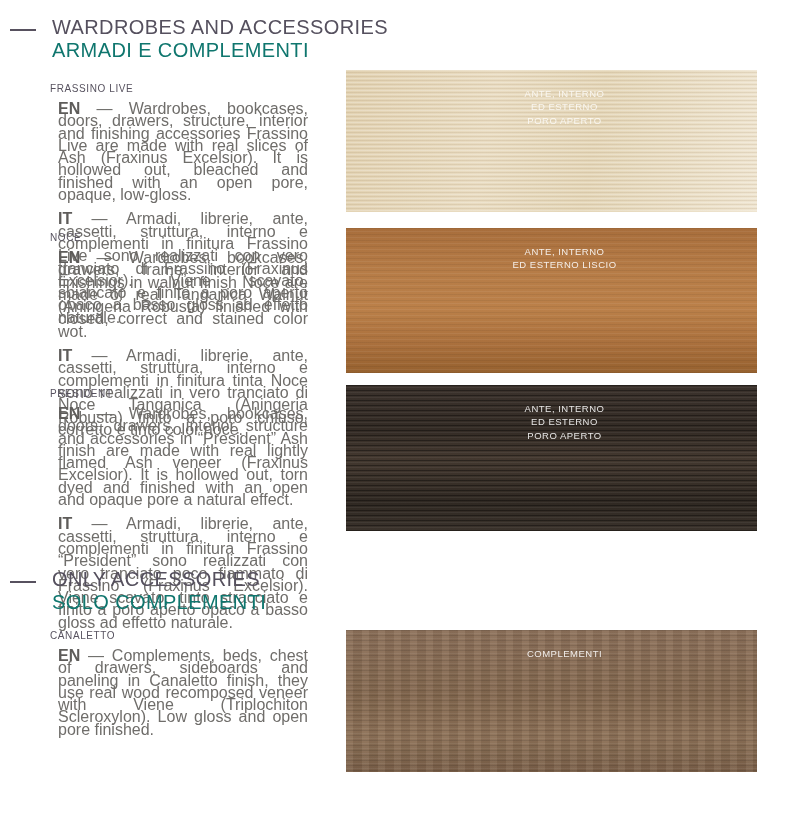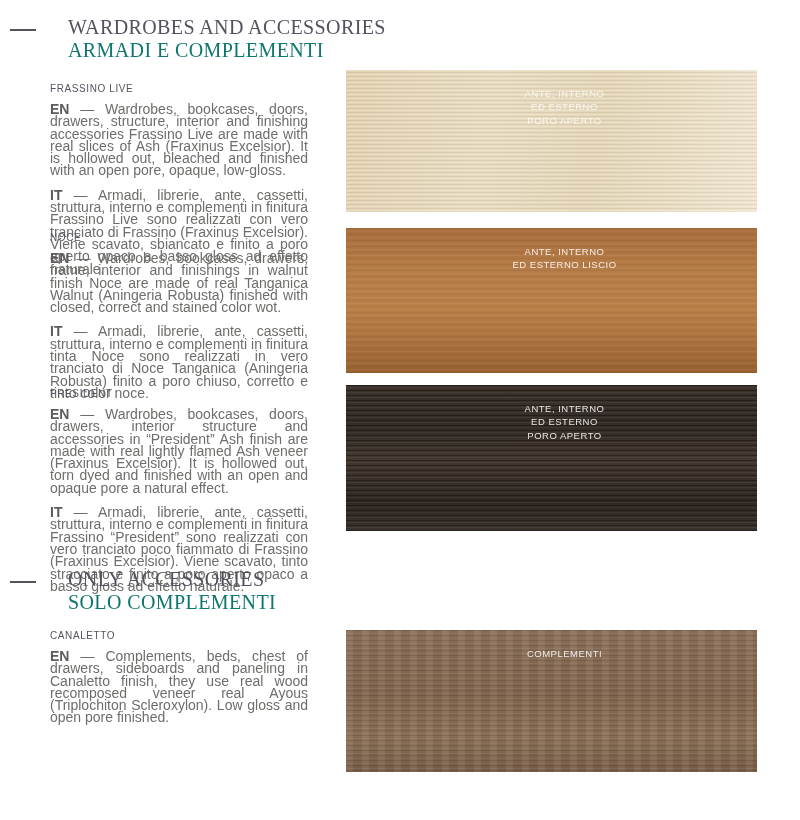--- a/index.html
+++ b/index.html
@@ -2,36 +2,36 @@
 <html><head>
 <meta charset="utf-8">
 <style>
   html,body{margin:0;padding:0;background:#ffffff;}
   .page{
     position:relative;width:800px;height:820px;background:#ffffff;overflow:hidden;
     font-family:"Liberation Sans","DejaVu Sans",sans-serif;
   }
   .title-block{position:absolute;left:10px;display:flex;align-items:flex-start;}
   .title-dash{display:block;width:26px;height:2px;background:#57515f;margin-top:13px;flex:0 0 auto;}
-  .titles{margin-left:32px;font-family:Liberation Serif, serif;}
+  .titles{margin-left:16px;}
   .titles h1{
     margin:0;font-size:20px;font-weight:500;letter-spacing:0.4px;
     color:#55505e;line-height:1.17;white-space:nowrap;
   }
   .titles h2{
     margin:0;font-size:20px;font-weight:400;letter-spacing:0.4px;
     color:#0f766e;line-height:1.17;white-space:nowrap;
   }
   .finish-block{position:absolute;left:50px;width:258px;}
   .finish-block h3{
     margin:0 0 9px 0;font-size:10px;font-weight:400;letter-spacing:0.6px;
     color:#57525f;
   }
   .para{
-    margin:0 0 12px 0;font-size:14px;line-height:12.3px;color:#6f6d6a;
+    margin:0 0 12px 8px;font-size:16px;line-height:12.3px;color:#6f6d6a;
     text-align:justify;
   }
   .para .lang{font-weight:700;color:#5e5c5a;}
   .para .sep{color:#6f6d6a;}
   .swatch{position:absolute;left:346px;width:411px;text-align:center;}
   .swatch-label{
     padding:17px 0 0 26px;font-size:9.5px;letter-spacing:0.5px;line-height:1.4;
     color:rgba(255,255,255,0.88);white-space:pre-line;text-transform:uppercase;
   }
   .swatch-frassino{
@@ -95,21 +95,21 @@
   <header class="title-block" style="top:568px;">
     <span class="title-dash"></span>
     <div class="titles">
       <h1>ONLY ACCESSORIES</h1>
       <h2>SOLO COMPLEMENTI</h2>
     </div>
   </header>
 
   <section class="finish-block" style="top:630px;">
     <h3>CANALETTO</h3>
-    <p class="para"><span class="lang">EN</span> <span class="sep">—</span> <span>Complements, beds, chest of drawers, sideboards and paneling in Canaletto finish, they use real wood recomposed veneer real Ayous (Triplochiton Scleroxylon). Low gloss and open pore finished.</span></p>
+    <p class="para"><span class="lang">EN</span> <span class="sep">—</span> <span>Complements, beds, chest of drawers, sideboards and paneling in Canaletto finish, they use real wood recomposed veneer with Viene (Triplochiton Scleroxylon). Low gloss and open pore finished.</span></p>
   </section>
 
   <div class="swatch swatch-frassino" style="top:70px;">
     <div class="swatch-label">ANTE, INTERNO
 ED ESTERNO
 PORO APERTO</div>
   </div>
 
   <div class="swatch swatch-noce" style="top:228px;">
     <div class="swatch-label">ANTE, INTERNO

